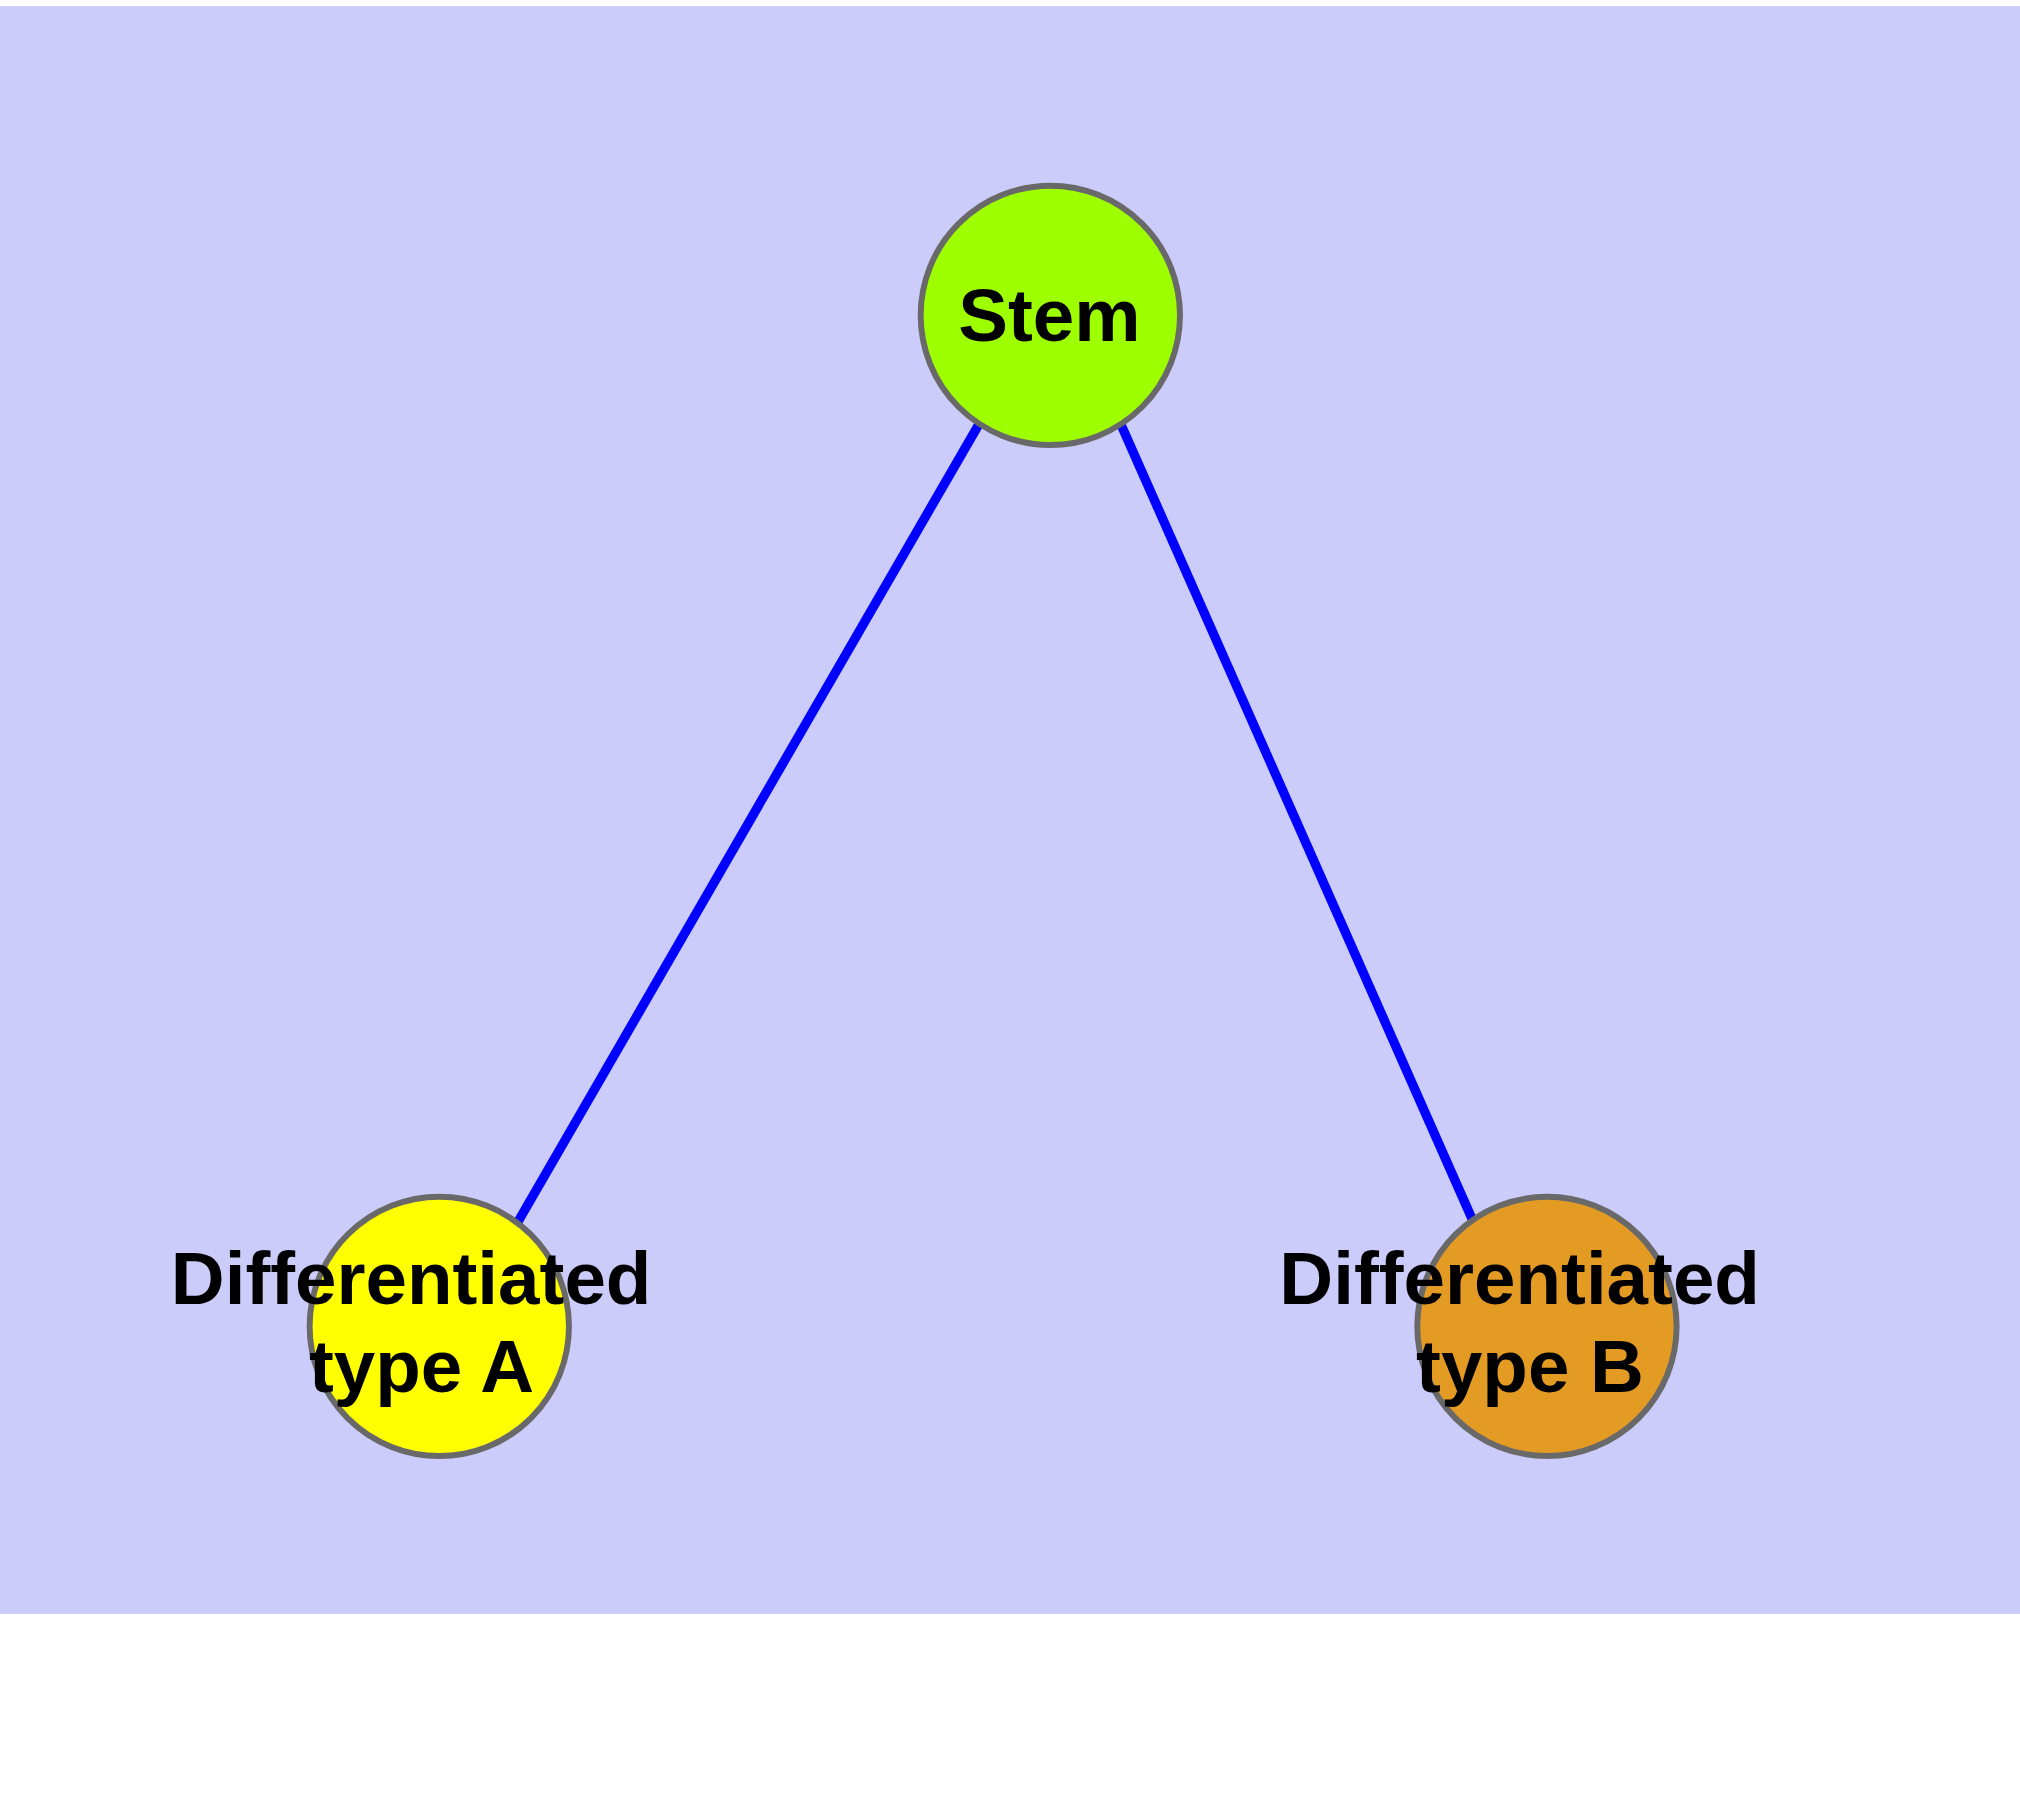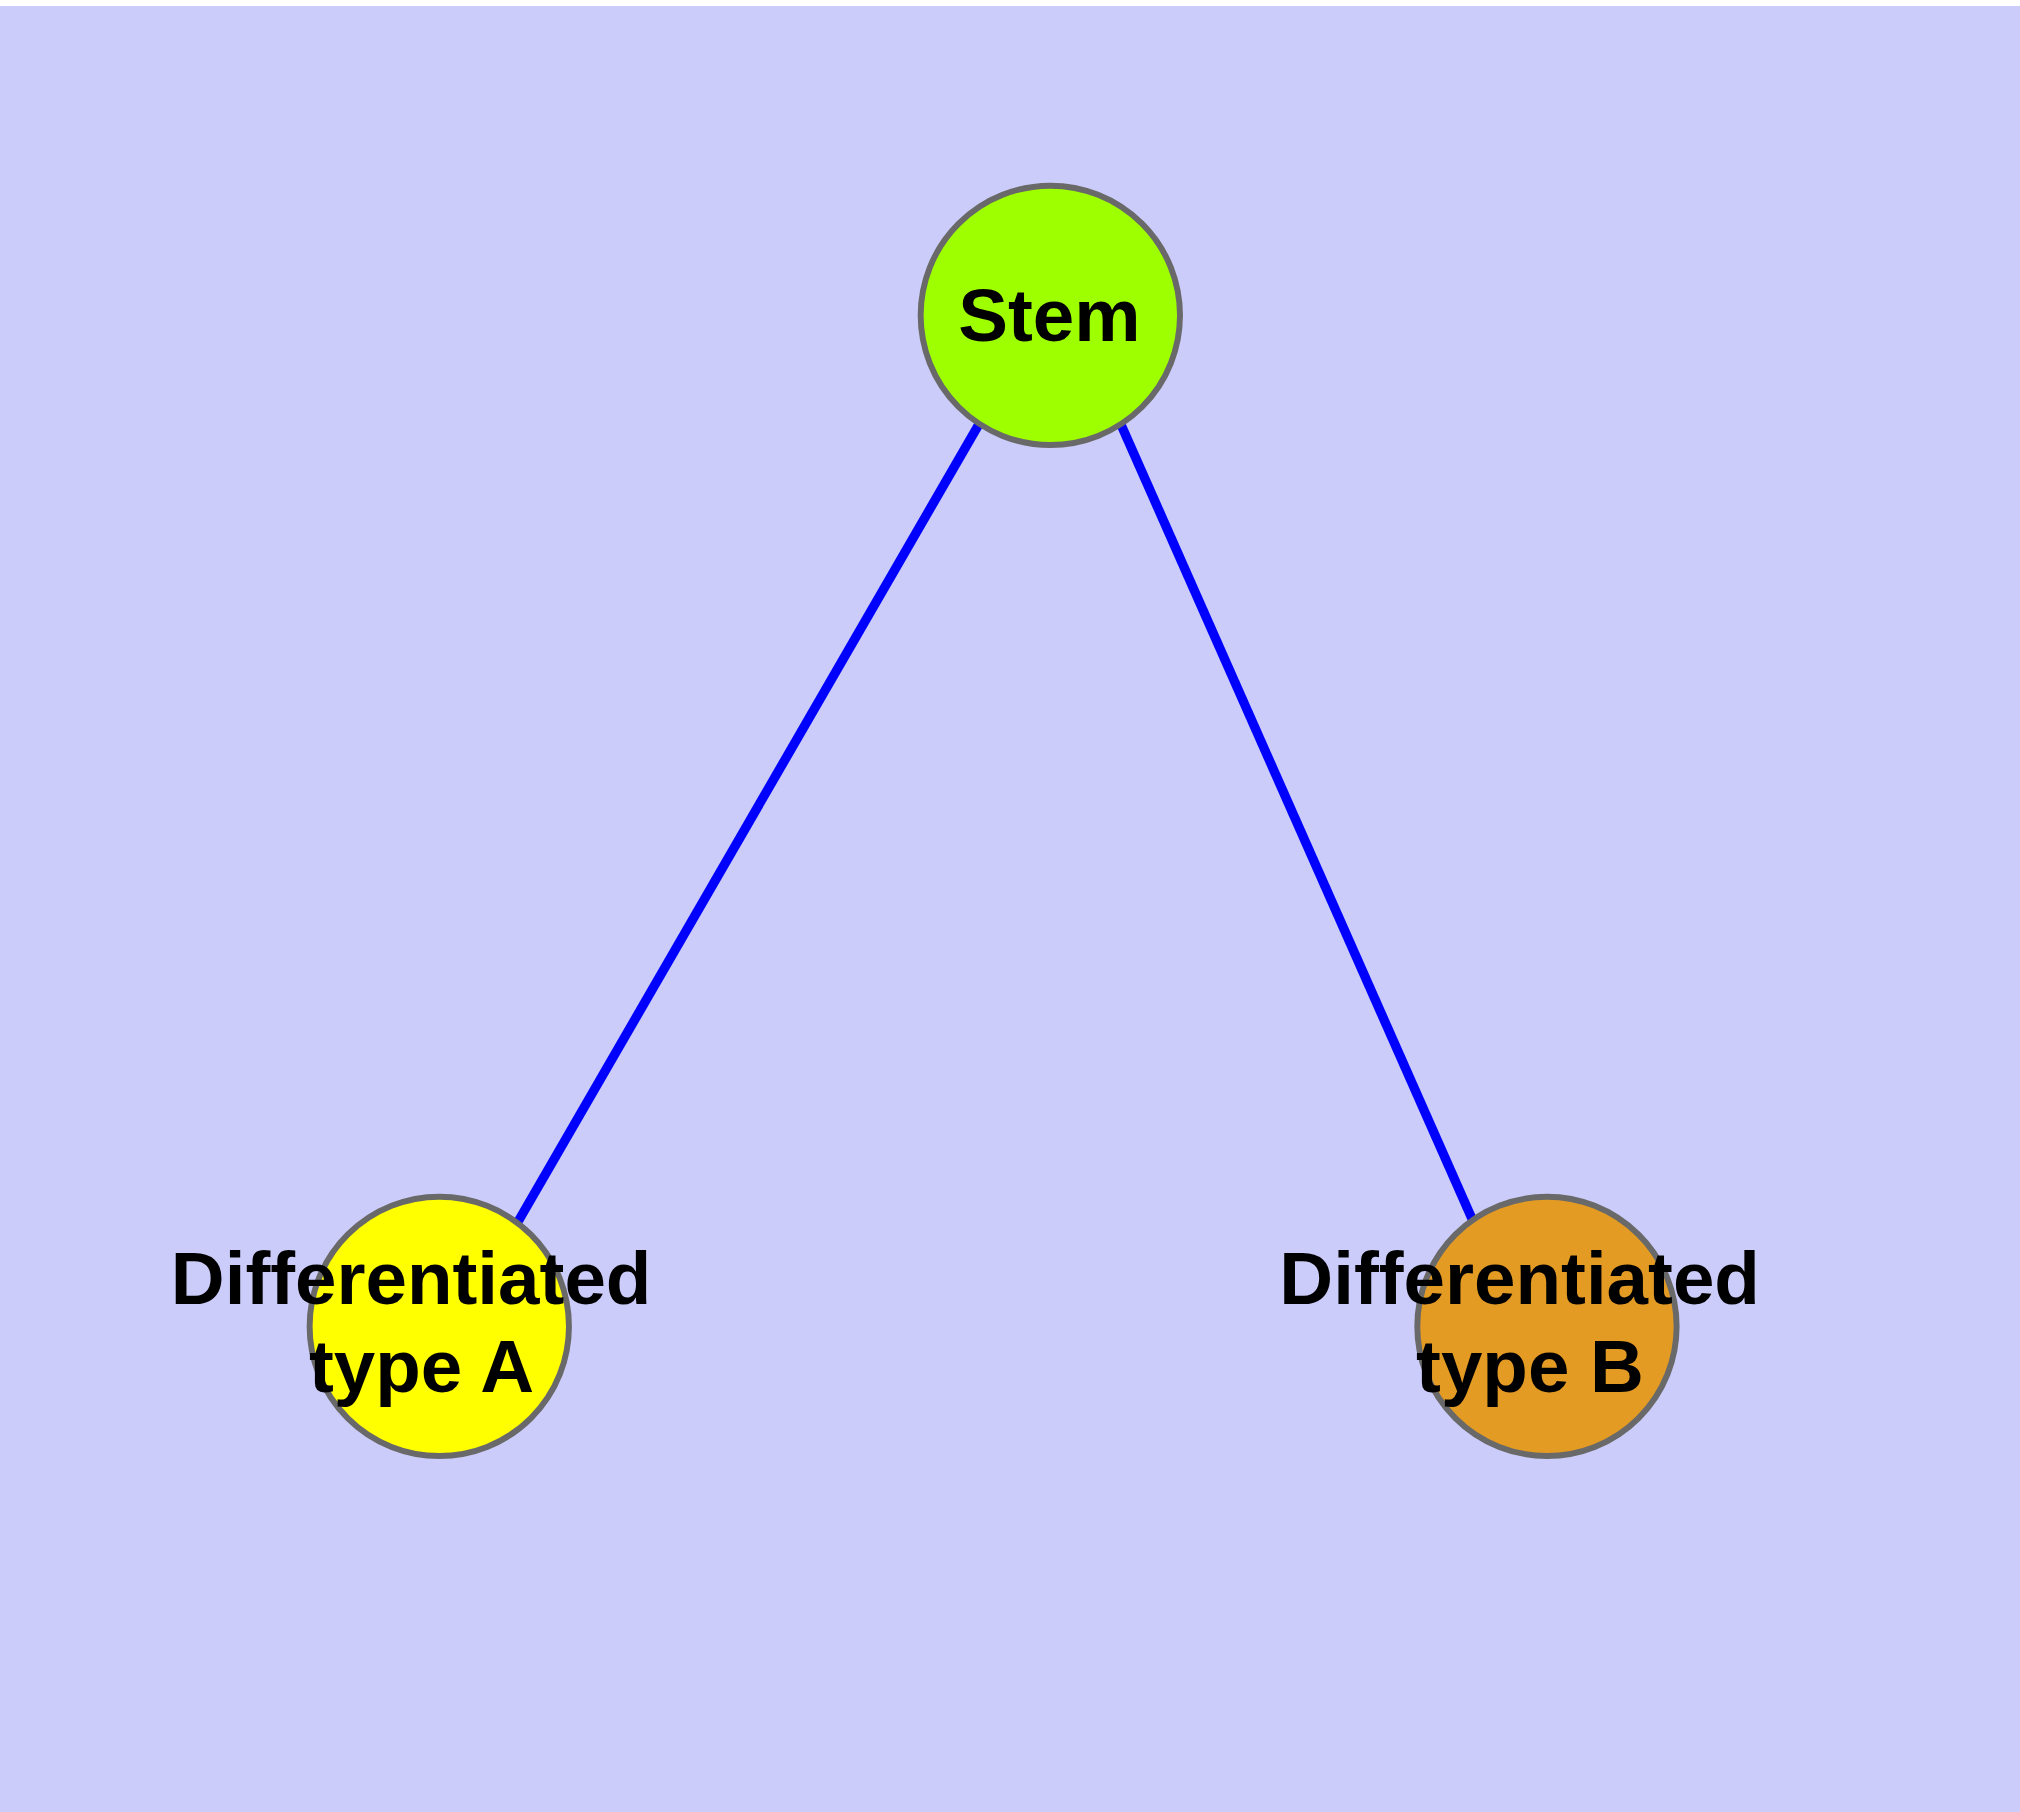--- a/index.html
+++ b/index.html
@@ -14,21 +14,21 @@
     height: 1812px;
     overflow: hidden;
     background: #ffffff;
     font-family: "Liberation Sans", "DejaVu Sans", sans-serif;
   }
   #graph-surface {
     position: absolute;
     left: 0;
     top: 6px;
     width: 2021px;
-    height: 1806px;
+    height: 1608px;
     background: #ccccfa;
   }
   #graph-svg {
     position: absolute;
     left: 0;
     top: 0;
     width: 2021px;
     height: 1806px;
     display: block;
   }

